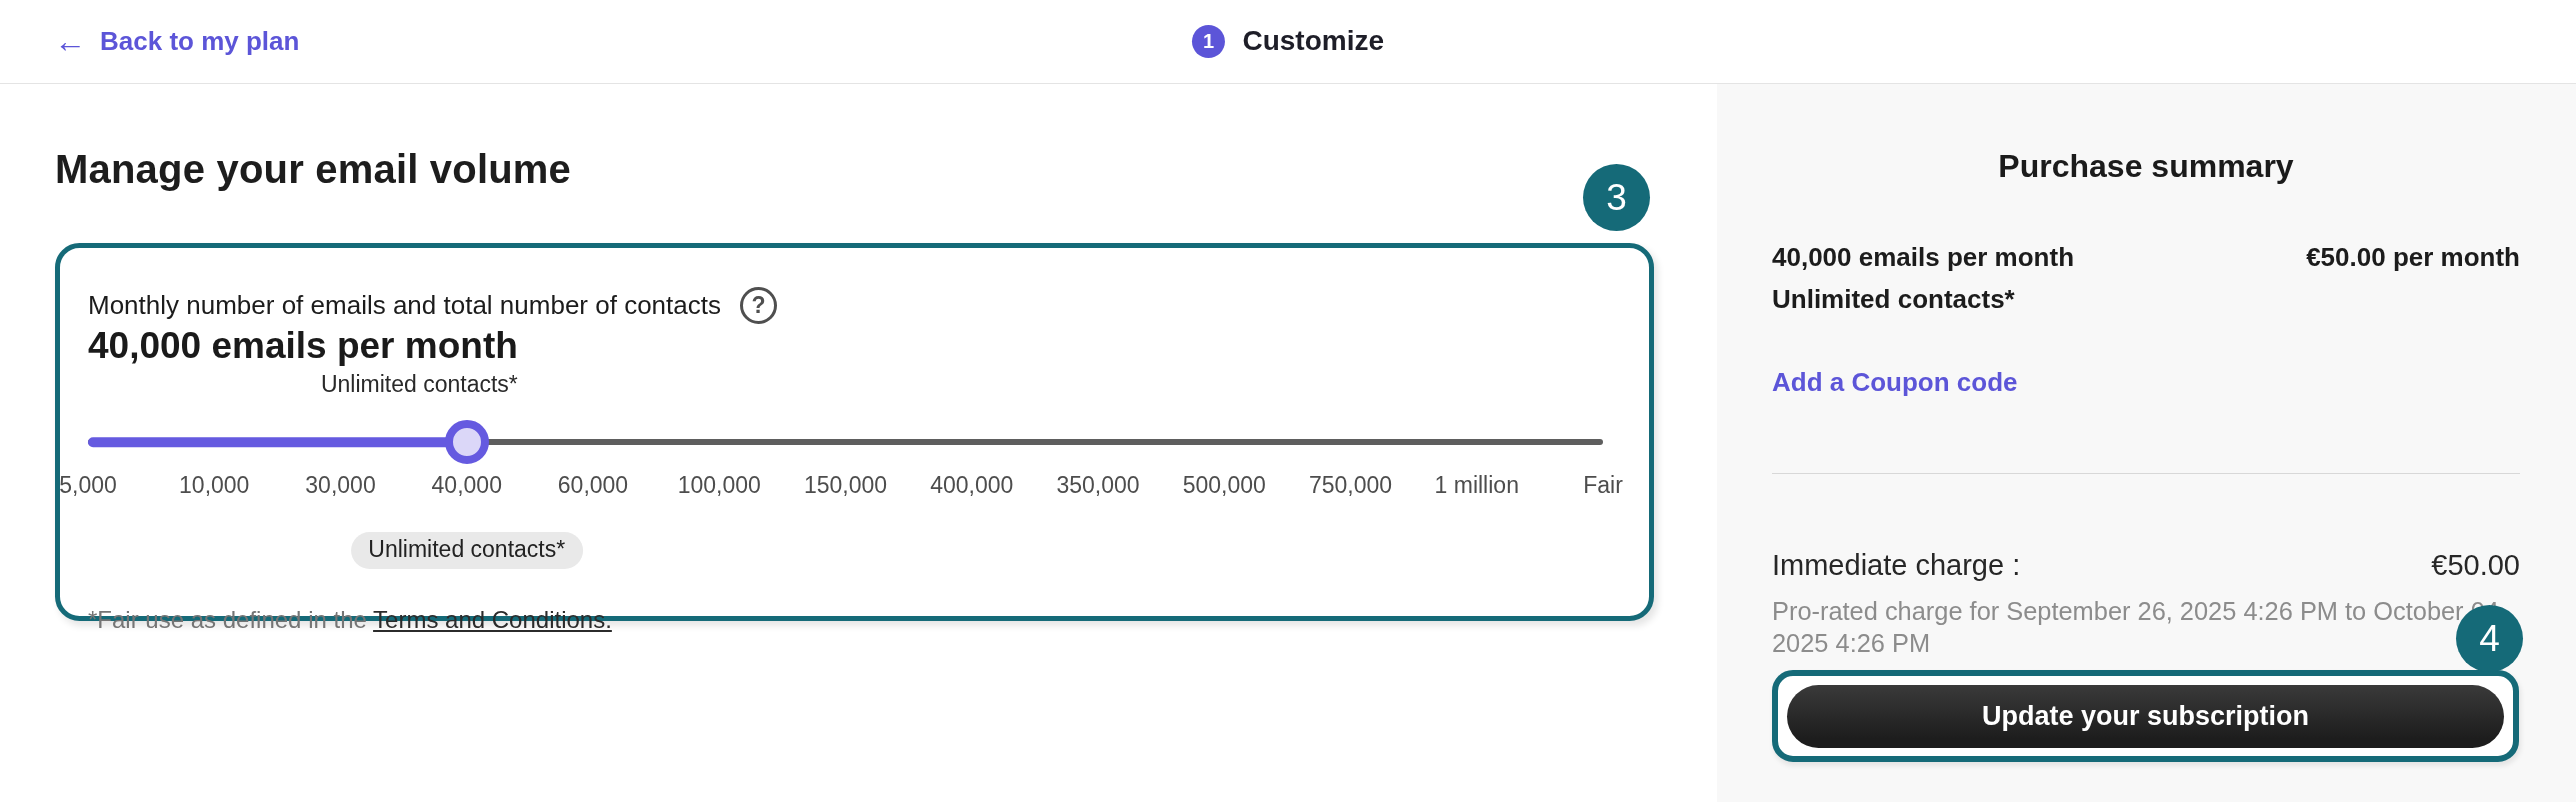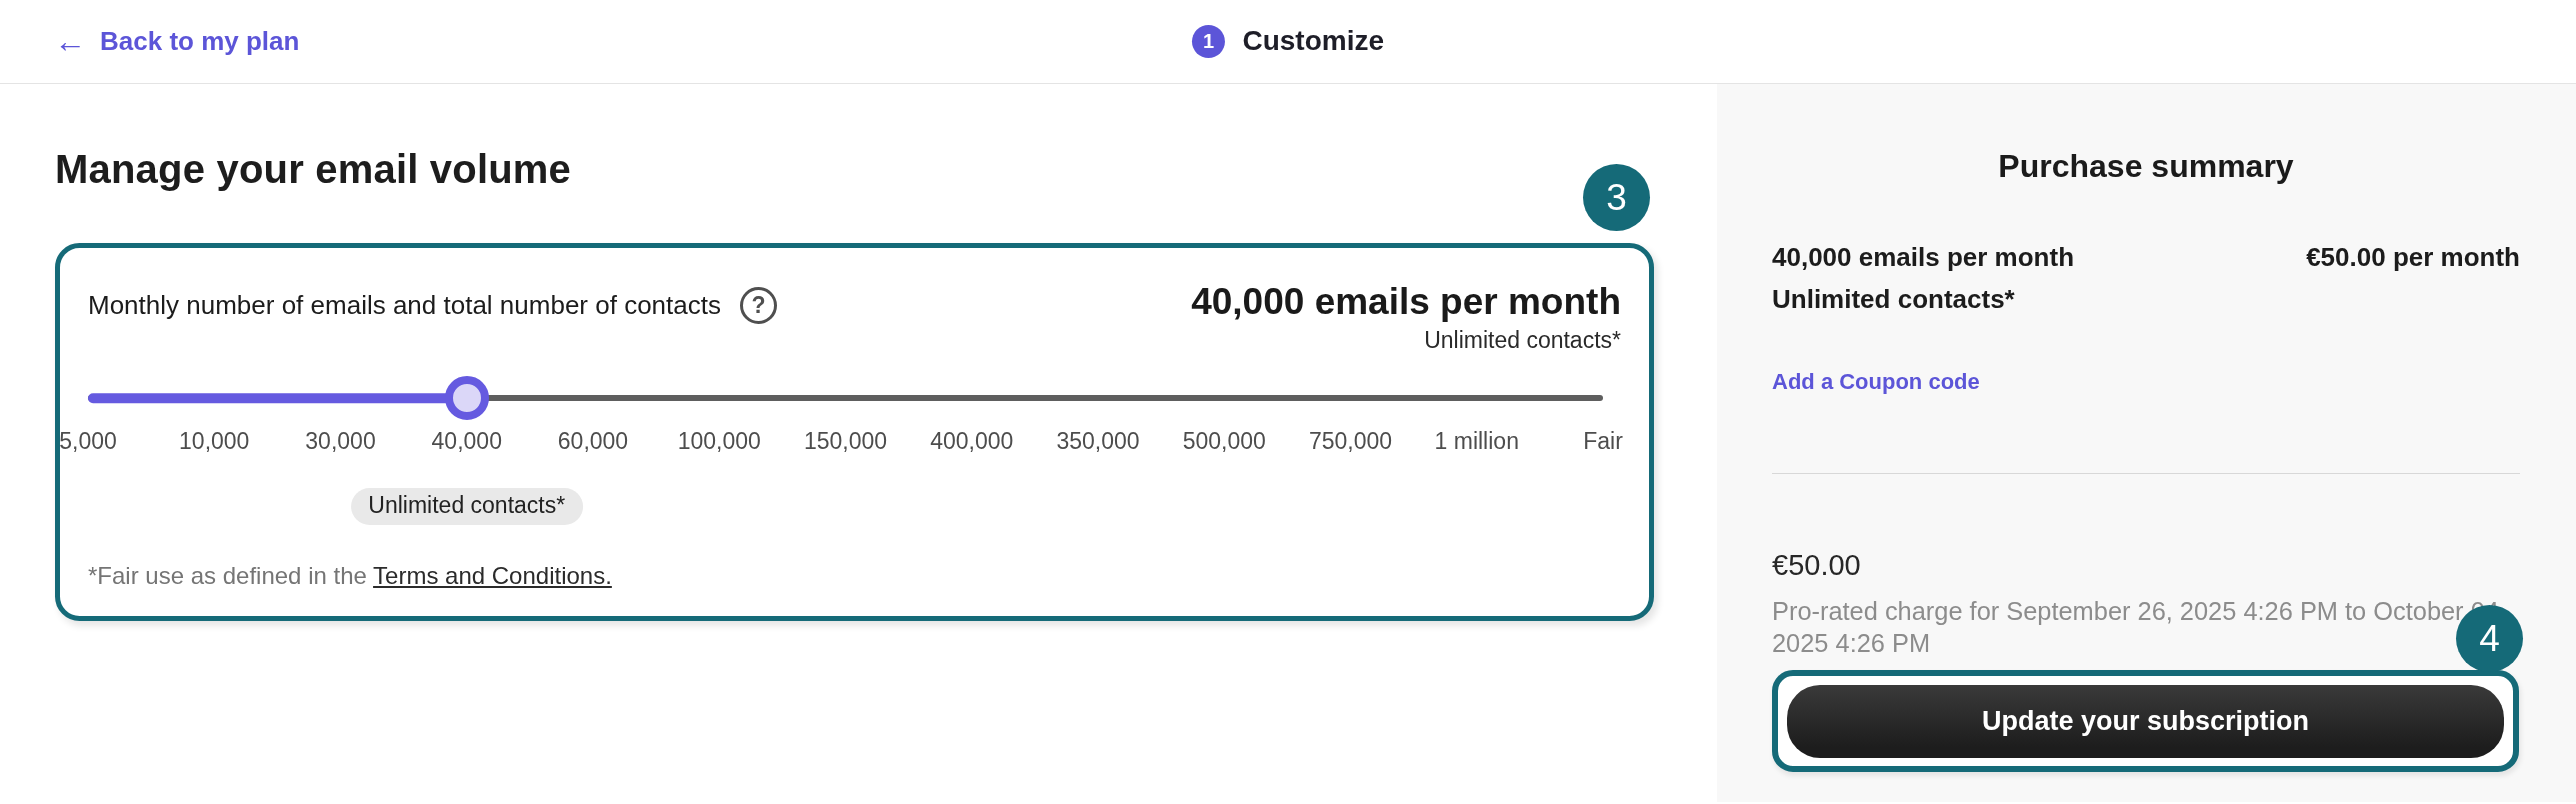--- a/index.html
+++ b/index.html
@@ -17,21 +17,21 @@
 
   
   .content { display:flex; height:718px; }
   .main { width:1717px; padding:0 58px 0 55px; }
   .sidebar { width:859px; background:#f8f8f8; padding:63px 56px 0 55px; }
 
   
   h1.page-title { margin-top:63px; font-size:40px; font-weight:600; color:#1d1d1d; letter-spacing:0.2px; }
 
   .volume-card { margin-top:51px; width:1599px; height:378px; background:#ffffff; border:5.3px solid #156a78; border-radius:24.5px; padding:32px 28px 0 28px; position:relative; box-shadow:3.5px 4.4px 7px rgba(0,0,0,0.10); }
-  .card-top { display:flex; justify-content:space-between; align-items:flex-start; }
+  .card-top { display:flex; justify-content:space-between; align-items:flex-start;flex-direction:column; }
   .label-wrap { display:flex; align-items:center; gap:19px; margin-top:7px; }
   .slider-label { font-size:26px; color:#1c1c1c; }
   .help-icon { width:37px; height:37px; border:3.5px solid #4f4f4f; border-radius:50%; color:#4f4f4f; font-size:23px; font-weight:700; display:flex; align-items:center; justify-content:center; cursor:pointer; }
   .value-wrap { text-align:right; }
   .selected-volume { font-size:37px; font-weight:700; color:#1a1a1a; line-height:44px; }
   .selected-contacts { font-size:23px; color:#2a2a2a; line-height:32px; }
 
   .slider { position:relative; margin-top:19px; width:1515px; height:46px; cursor:pointer; }
   .slider-track { position:absolute; top:50%; left:0; width:100%; height:6.1px; transform:translateY(-50%); background:#5e5e5e; border-radius:3.5px; }
   .slider-fill { position:absolute; top:50%; left:0; width:25%; height:9.6px; transform:translateY(-50%); background:#655ae0; border-radius:5.3px; }
@@ -43,26 +43,26 @@
   .tag-row { position:relative; margin-top:32px; width:1515px; height:37px; }
   .contacts-tag { position:absolute; left:25%; transform:translateX(-50%); background:#e9e9e9; border-radius:875px; padding:4.4px 17.5px 6.1px; font-size:23px; color:#222222; white-space:nowrap; }
 
   .footnote { margin-top:37px; font-size:24px; color:#757575; }
   .terms-link { color:#2b2b2b; text-decoration:underline; cursor:pointer; }
 
   
   .ps-title { font-size:32px; font-weight:700; color:#1b1b1b; line-height:39px;text-align:center; }
   .plan-row { margin-top:54px; display:flex; justify-content:space-between; font-size:26px; font-weight:700; color:#1c1c1c; line-height:35px; }
   .plan-contacts { margin-top:7px; font-size:26px; font-weight:700; color:#1c1c1c; line-height:35px; }
-  .coupon-link { display:inline-block; margin-top:49px; font-size:22px; font-weight:700; color:#5c55d8; text-decoration:none; cursor:pointer; line-height:32px; }
+  .coupon-link { display:inline-block; margin-top:49px; font-size:26px; font-weight:700; color:#5c55d8; text-decoration:none; cursor:pointer; line-height:32px; }
   .summary-divider { margin-top:75px; border:none; border-top:1.8px solid #d8d8d8; }
   .charge-row { margin-top:74px; display:flex; justify-content:space-between; font-size:29px; color:#272727; line-height:35px; }
   .prorate-note { margin-top:12.3px; width:750px; font-size:25.4px; color:#8c8c8c; line-height:32px; }
   .cta-outline { margin-top:10.5px; width:747px; border:6.1px solid #156a78; border-radius:21px; background:#ffffff; padding:8.8px; box-shadow:1.8px 3.5px 5.3px rgba(0,0,0,0.08); }
-  .cta-button { display:block; width:100%; height:73px; border:none; border-radius:33px; background:linear-gradient(180deg,#3a3a3a 0%,#1d1d1d 85%); color:#ffffff; font-family:"Liberation Sans", sans-serif; font-size:27px; font-weight:700; cursor:pointer; }
+  .cta-button { display:block; width:100%; height:63px; border:none; border-radius:33px; background:linear-gradient(180deg,#3a3a3a 0%,#1d1d1d 85%); color:#ffffff; font-family:"Liberation Sans", sans-serif; font-size:27px; font-weight:700; cursor:pointer; }
 
   
   .annotation-badge { position:absolute; width:67px; height:67px; border-radius:50%; background:#156a78; color:#ffffff; font-size:37px; font-weight:400; display:flex; align-items:center; justify-content:center; z-index:5; }
   .badge-3 { left:1583px; top:164px; }
   .badge-4 { left:2456px; top:605px; }
 </style>
 </head>
 <body>
 
 <header class="topbar">
@@ -130,20 +130,21 @@
       <span>40,000 emails per month</span>
       <span>€50.00 per month</span>
     </div>
     <div class="plan-contacts">Unlimited contacts*</div>
 
     <a class="coupon-link">Add a Coupon code</a>
 
     <hr class="summary-divider">
 
     <div class="charge-row">
+      <span>Immediate charge :</span>
       <span>€50.00</span>
     </div>
 
     <p class="prorate-note">Pro-rated charge for September 26, 2025 4:26 PM to October 04, 2025 4:26 PM</p>
 
     <div class="cta-outline">
       <button class="cta-button">Update your subscription</button>
     </div>
   </aside>
 

